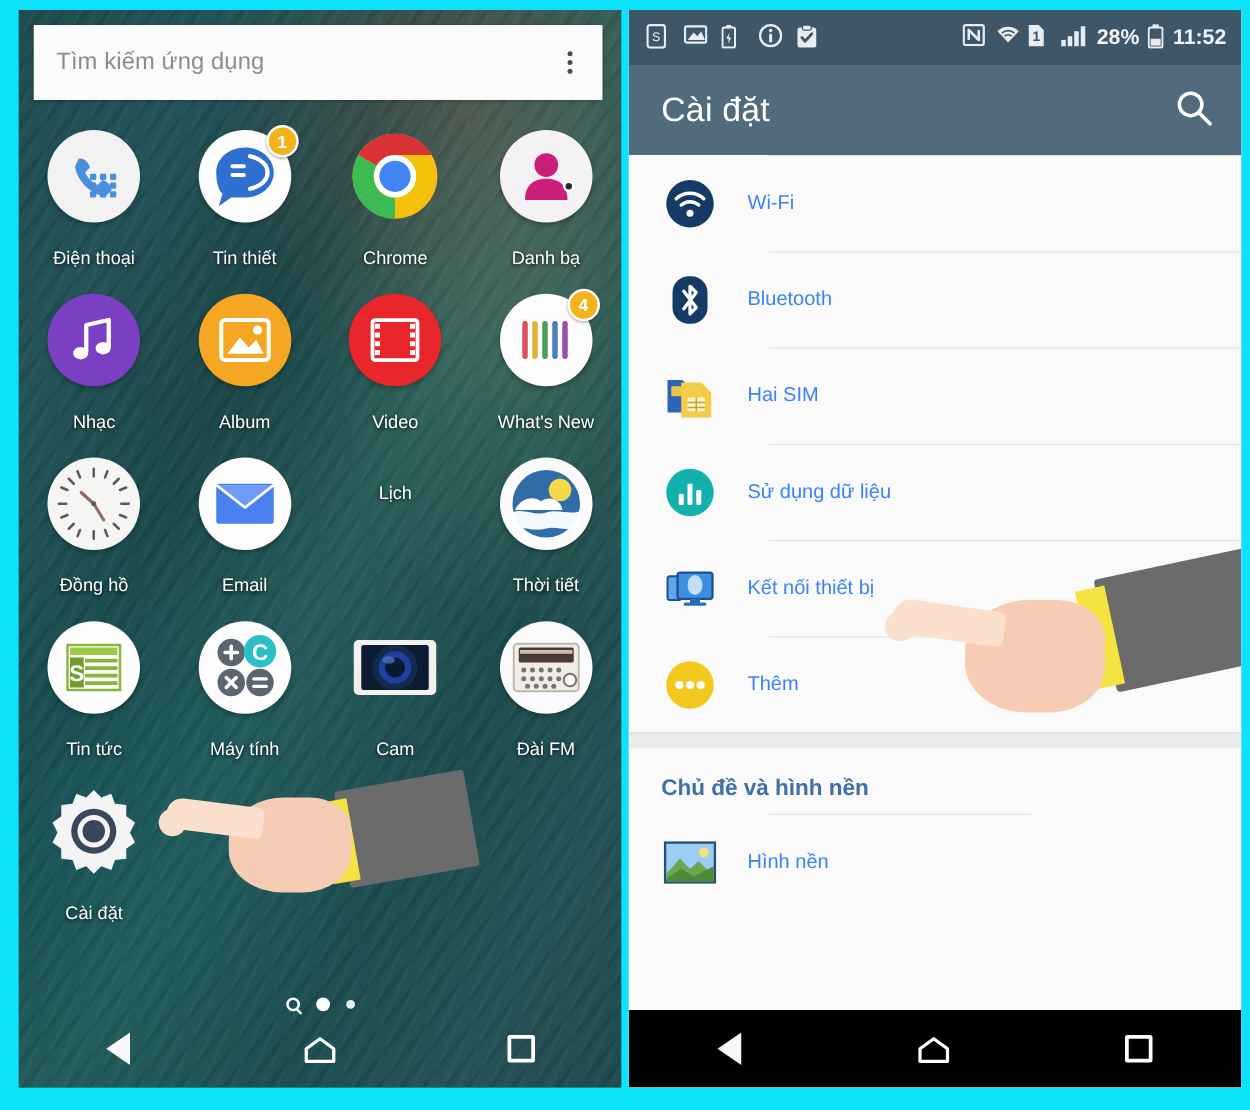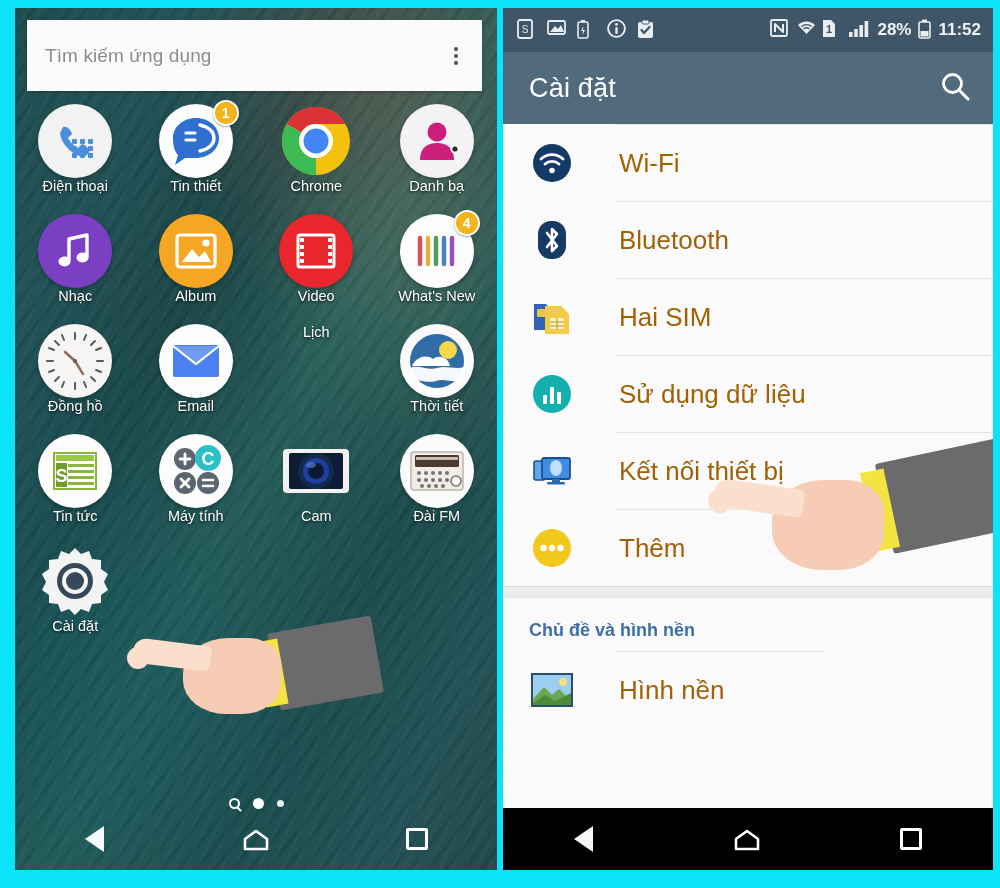--- a/index.html
+++ b/index.html
@@ -44,21 +44,21 @@
     position:absolute; inset:0;
     background: repeating-linear-gradient(128deg,
       rgba(0,0,0,.05) 0px, rgba(0,0,0,.05) 2px,
       rgba(255,255,255,.02) 5px, rgba(255,255,255,.02) 14px);
   }
 
   
   #search-bar {
     position: absolute;
     left: 12px; top: 12px;
-    width: 455px; height: 71px;
+    width: 455px; height: 60px;
     background: #fbfbfb;
     display: flex; align-items: center;
     padding: 0 18px 0 18px;
     box-shadow: 0 1px 3px rgba(0,0,0,.25);
   }
   #search-bar .ph {
     flex: 1;
     font-size: 19px;
     color: #8c8c8c;
     letter-spacing: .1px;
@@ -81,21 +81,21 @@
   }
   .app-ico {
     width: 74px; height: 74px;
     border-radius: 50%;
     display:flex; align-items:center; justify-content:center;
     position: relative;
     box-shadow: 0 2px 4px rgba(0,0,0,.28);
     overflow: visible;
   }
   .app-label {
-    margin-top: 0;
+    margin-top: 21px;
     font-size: 14.5px;
     color: #ffffff;
     text-shadow: 0 1px 3px rgba(0,0,0,.85);
     white-space: nowrap;
   }
   .badge {
     position:absolute; top:-4px; right:-6px;
     width:26px; height:26px; border-radius:50%;
     background:#f2b31b;
     color:#fff; font-size:14px; font-weight:bold;
@@ -217,23 +217,23 @@
     height: 76px;
     padding-left: 26px;
     position:relative;
   }
   .s-row .ic {
     width: 46px; height:46px;
     display:flex; align-items:center; justify-content:center;
     flex: 0 0 46px;
   }
   .s-row .lbl {
-    margin-left: 44px;
-    font-size: 26px;
-    color:#a16207;
+    margin-left: 23px;
+    font-size: 16px;
+    color:#3b82f6;
   }
   .s-sep {
     height:1px; background:#e4e4e4;
     margin-left: 112px;
   }
   .s-groupgap { height: 12px; background:#ececec; border-top:1px solid #dadada; border-bottom:1px solid #e6e6e6;}
   .s-header {
     padding: 22px 0 10px 26px;
     font-size:18px;
     color:#3f6fa8;

